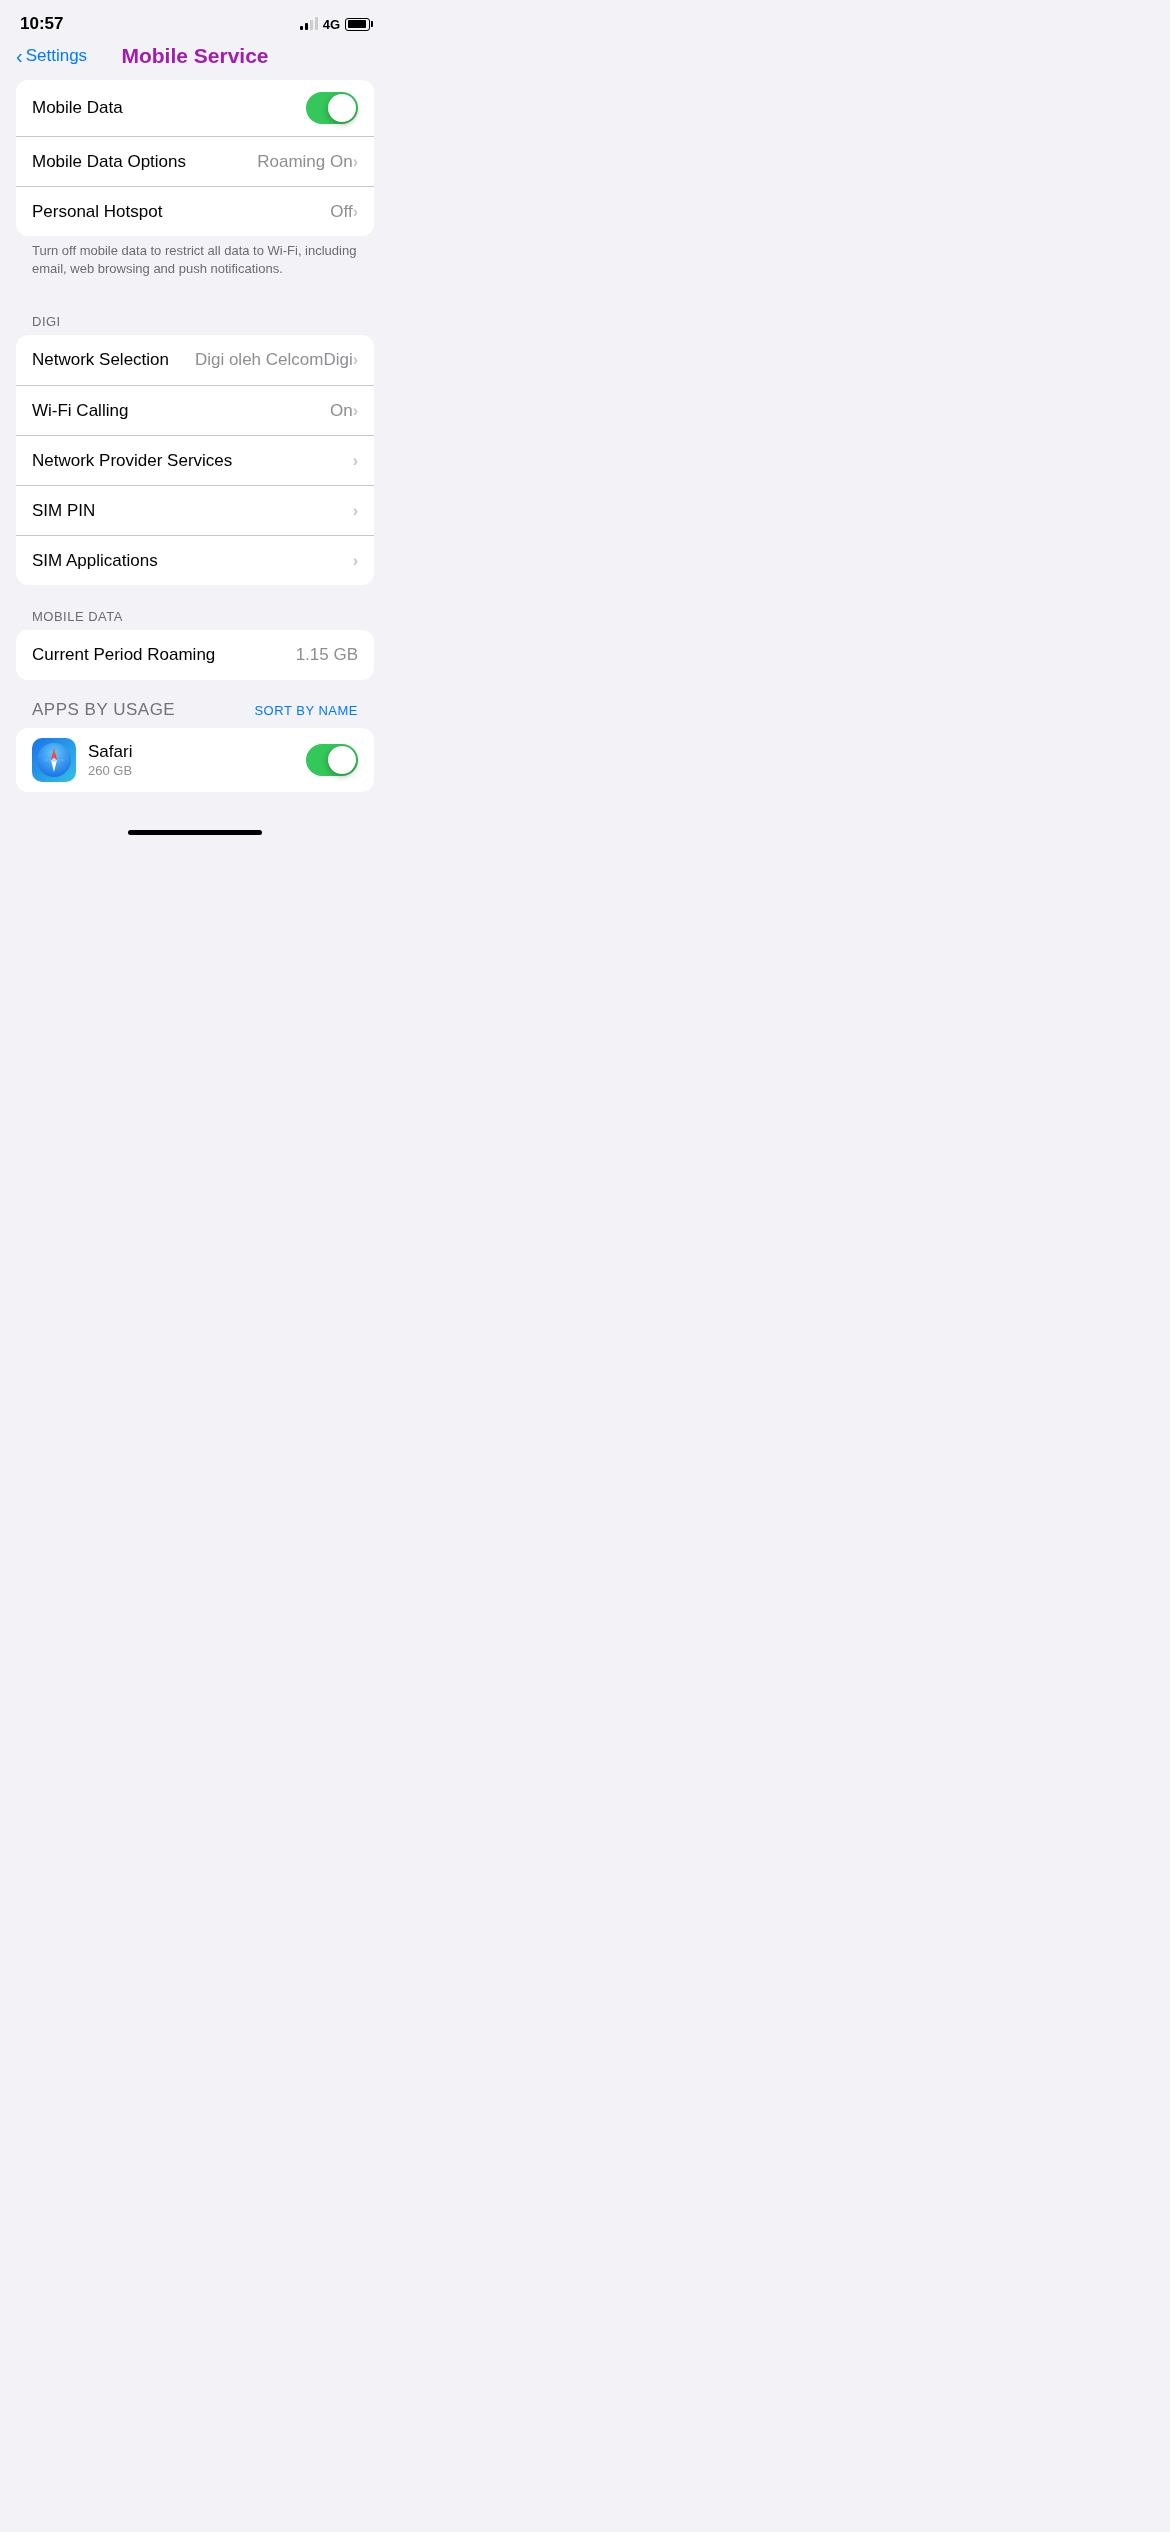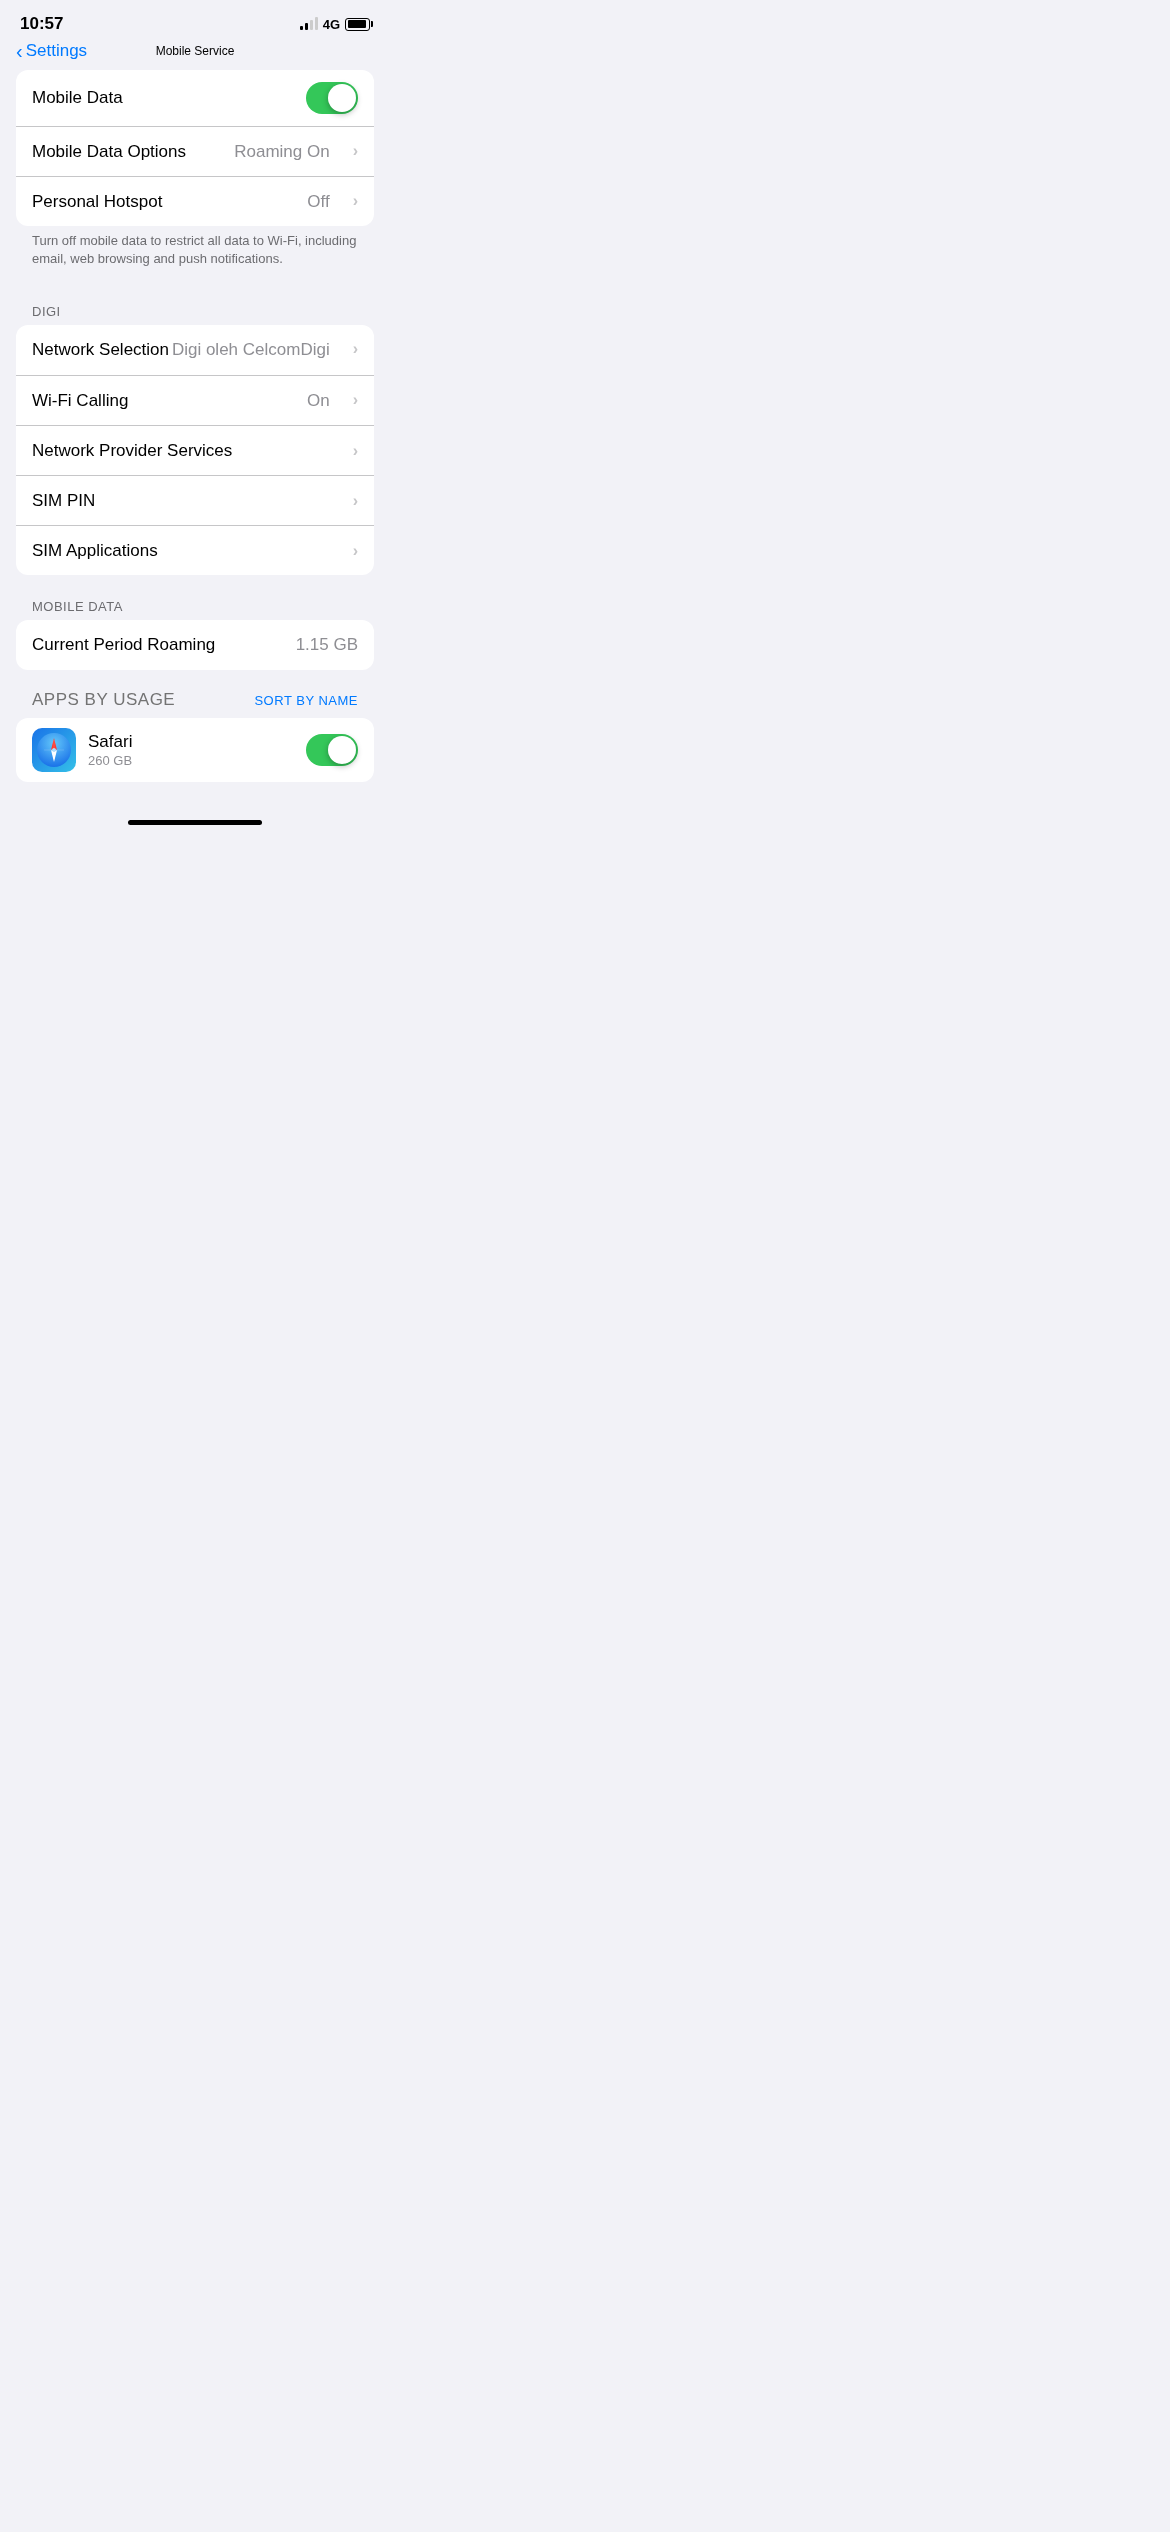--- a/index.html
+++ b/index.html
@@ -96,23 +96,23 @@
       font-size: 17px;
       text-decoration: none;
       gap: 2px;
     }
     .nav-back-chevron {
       font-size: 20px;
       font-weight: 300;
       margin-right: 1px;
     }
     .nav-title {
-      font-size: 12px;
-      font-weight: 400;
-      color: #000000;
+      font-size: 21px;
+      font-weight: 700;
+      color: #a21caf;
     }
 
     
     .content {
       padding: 0 16px;
     }
 
     
     .section {
       margin-bottom: 10px;
@@ -151,21 +151,22 @@
     }
     .list-item + .list-item {
       border-top: 0.5px solid #c6c6c8;
     }
     .list-item-label {
       font-size: 17px;
       color: #000;
     }
     .list-item-right {
       display: flex;
-      gap: 23px;
+      align-items: center;
+      gap: 0;
     }
     .list-item-value {
       font-size: 17px;
       color: #8e8e93;
     }
     .chevron-right {
       color: #c6c6c8;
       font-size: 16px;
       font-weight: 600;
     }

